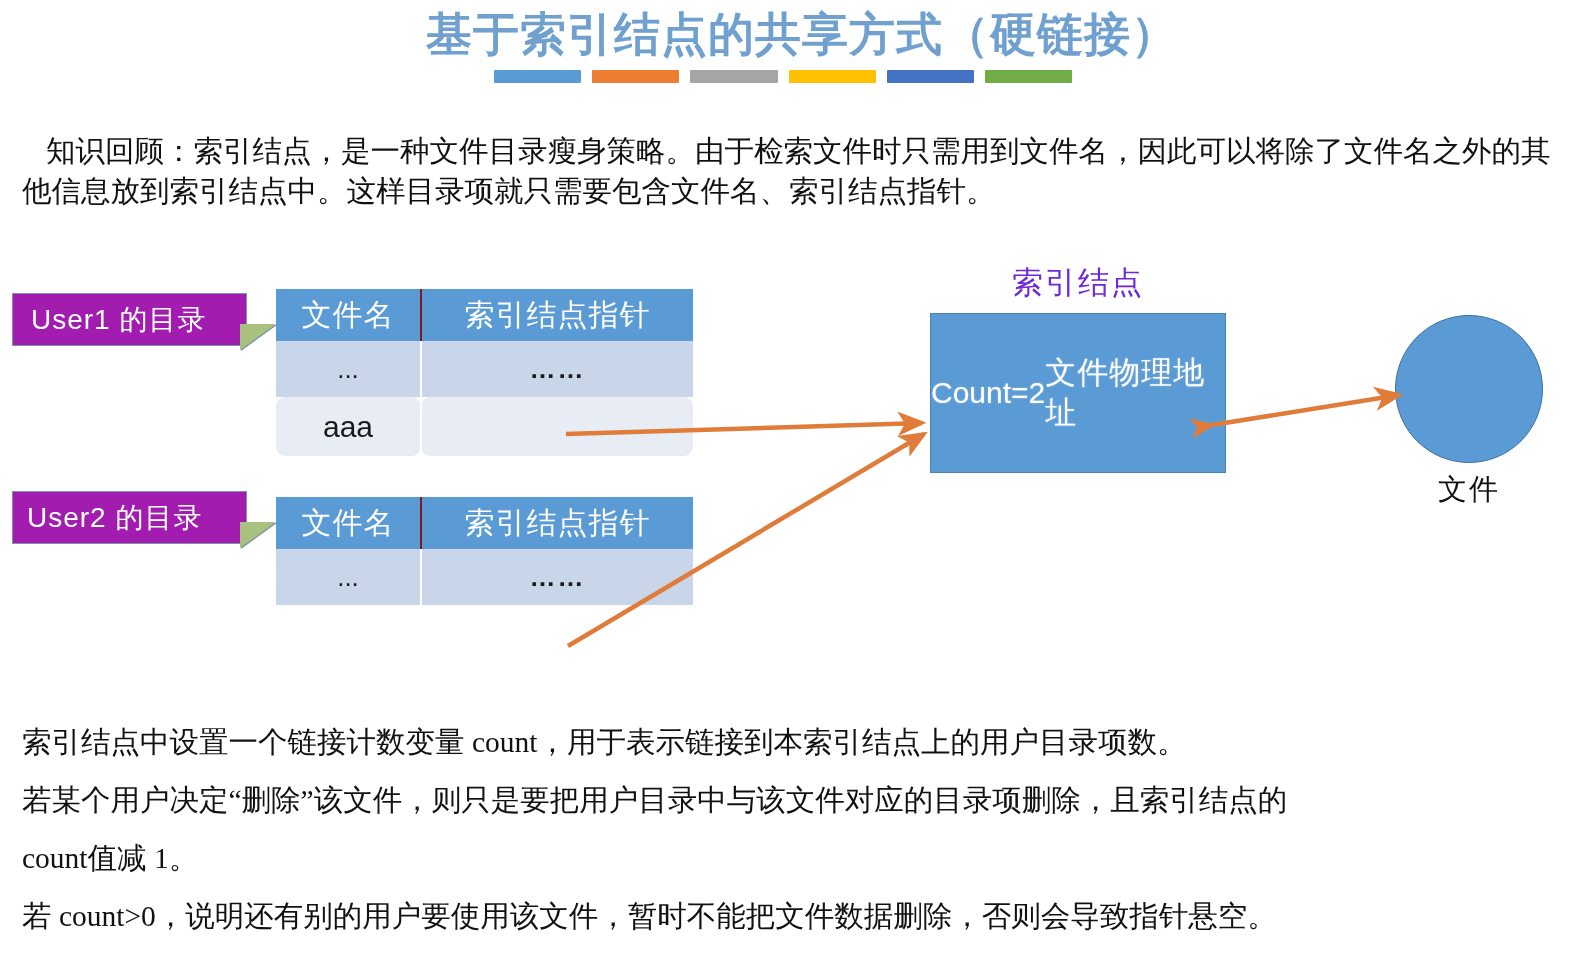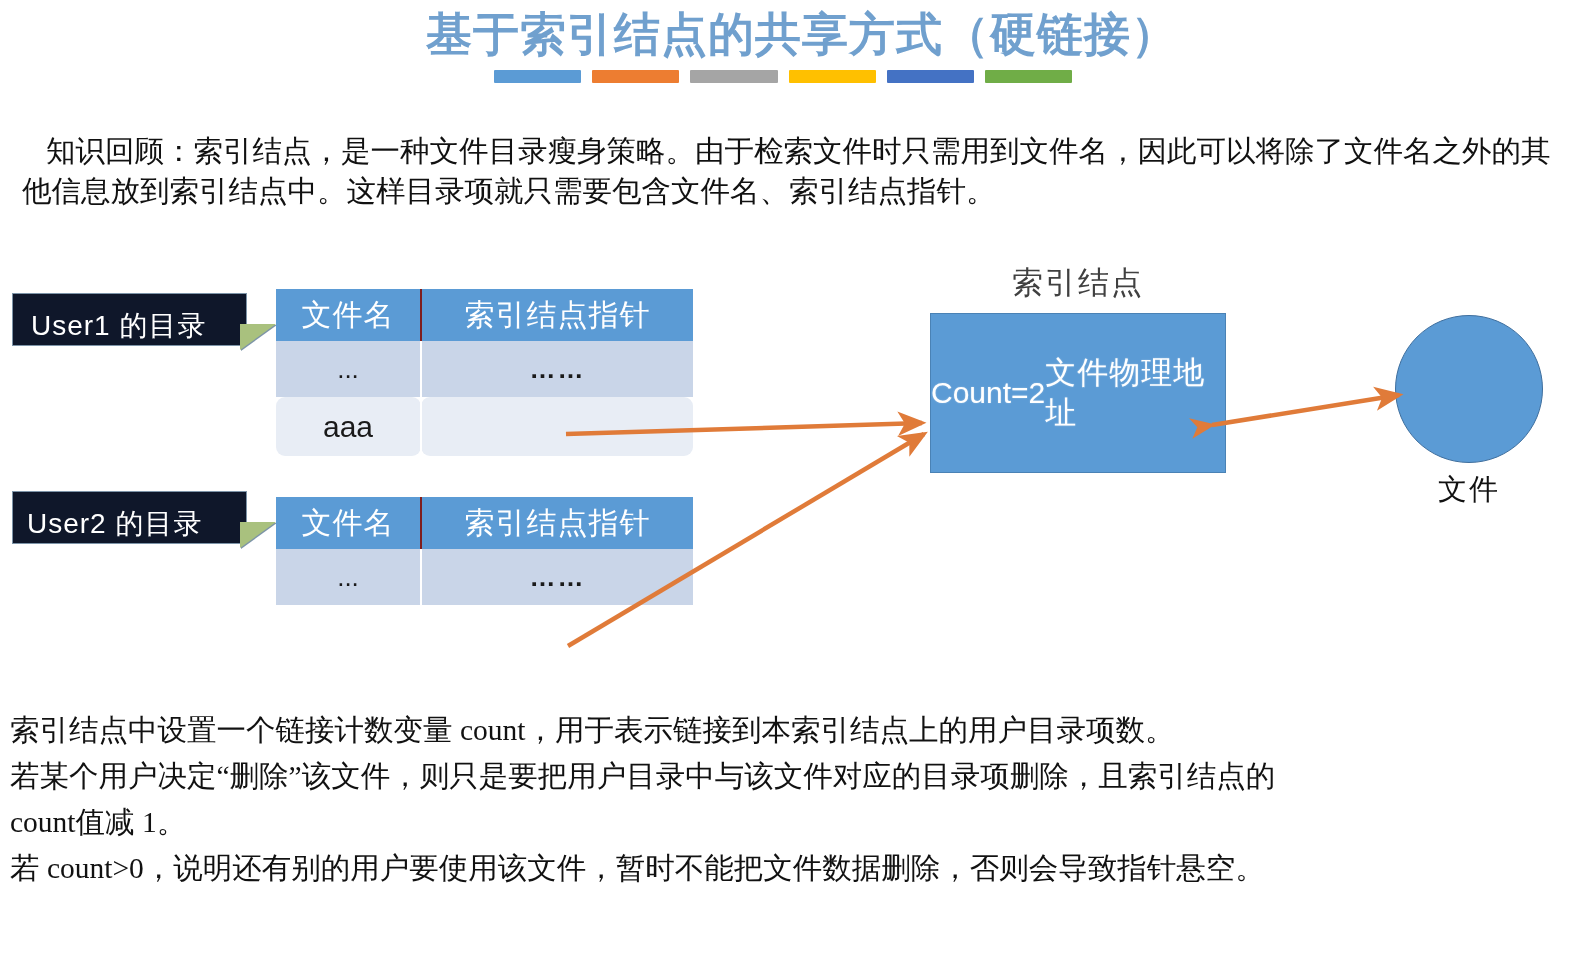--- a/index.html
+++ b/index.html
@@ -67,25 +67,25 @@
     height: 971px;
     pointer-events: none;
   }
   #diagram > * { pointer-events: auto; }
 
   
   .callout {
     position: absolute;
     width: 235px;
     height: 53px;
-    background: #0f172a;
+    background: #a21caf;
     border: 1.5px solid #7d94a8;
     box-sizing: border-box;
     display: flex;
-    align-items: flex-end;
+    align-items: center;
     padding-left: 18px;
     color: #ffffff;
     font-size: 28px;
     font-family: "Liberation Sans", "DejaVu Sans", sans-serif;
     letter-spacing: 1px;
   }
   .callout-tail {
     position: absolute;
     width: 0;
     height: 0;
@@ -147,21 +147,21 @@
   .dots-sm { letter-spacing: 2px; font-weight: 700; font-size: 22px; }
 
   
   #index-node-label {
     position: absolute;
     top: 262px;
     left: 930px;
     width: 296px;
     text-align: center;
     font-size: 31px;
-    color: #404040;
+    color: #6d28d9;
     letter-spacing: 2px;
   }
   #index-node-box {
     position: absolute;
     top: 313px;
     left: 930px;
     width: 296px;
     height: 160px;
     background: #5b9bd5;
     border: 1px solid #4a82b5;
@@ -219,21 +219,21 @@
   
   #explanation {
     position: absolute;
     top: 705px;
     left: 6px;
     width: 1576px;
     font-size: 29.5px;
     line-height: 42px;
     color: #111111;
   }
-  #explanation p { margin: 4px; }
+  #explanation p { margin: 16px; }
 </style>
 </head>
 <body>
 
 <div id="slide-title" style="color: rgb(112, 160, 206);">基于索引结点的共享方式（硬链接）</div>
 
 <div id="title-rule">
   <div class="rule-seg" style="background: rgb(91, 155, 213);"></div>
   <div class="rule-seg" style="background: rgb(237, 125, 49);"></div>
   <div class="rule-seg" style="background: rgb(165, 165, 165);"></div>

